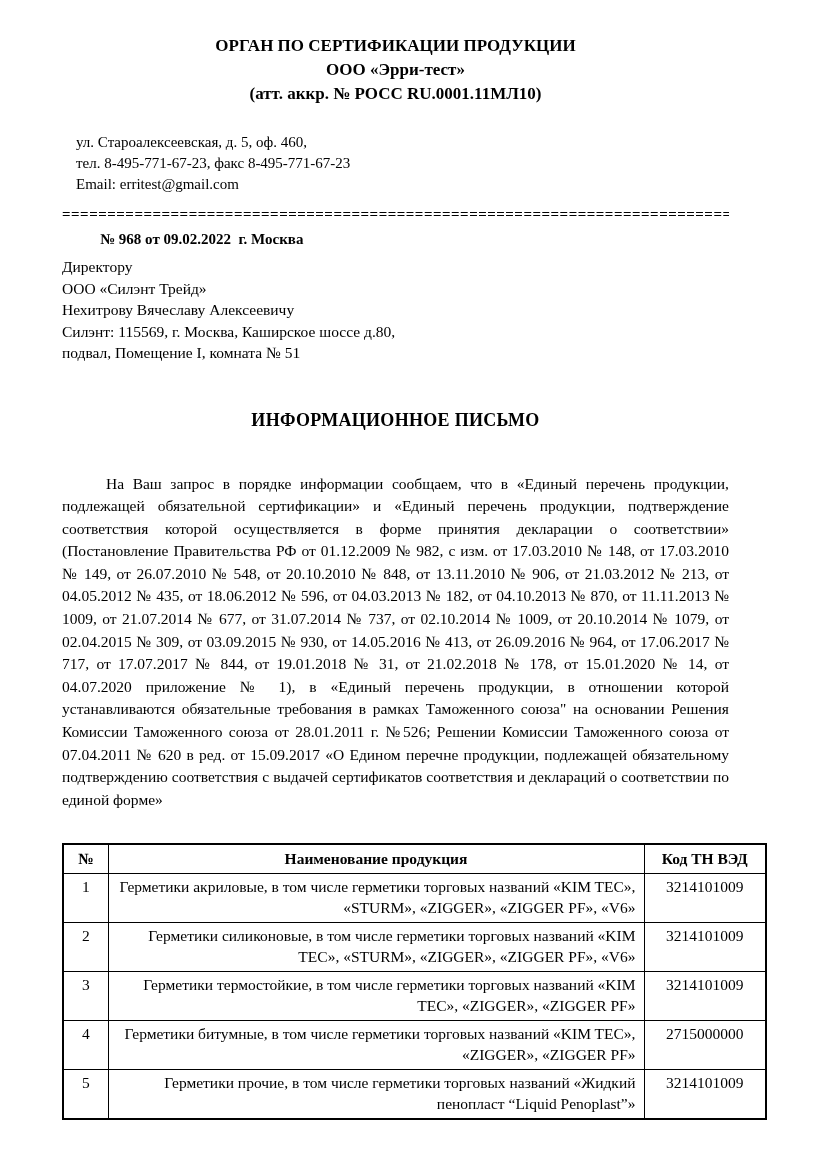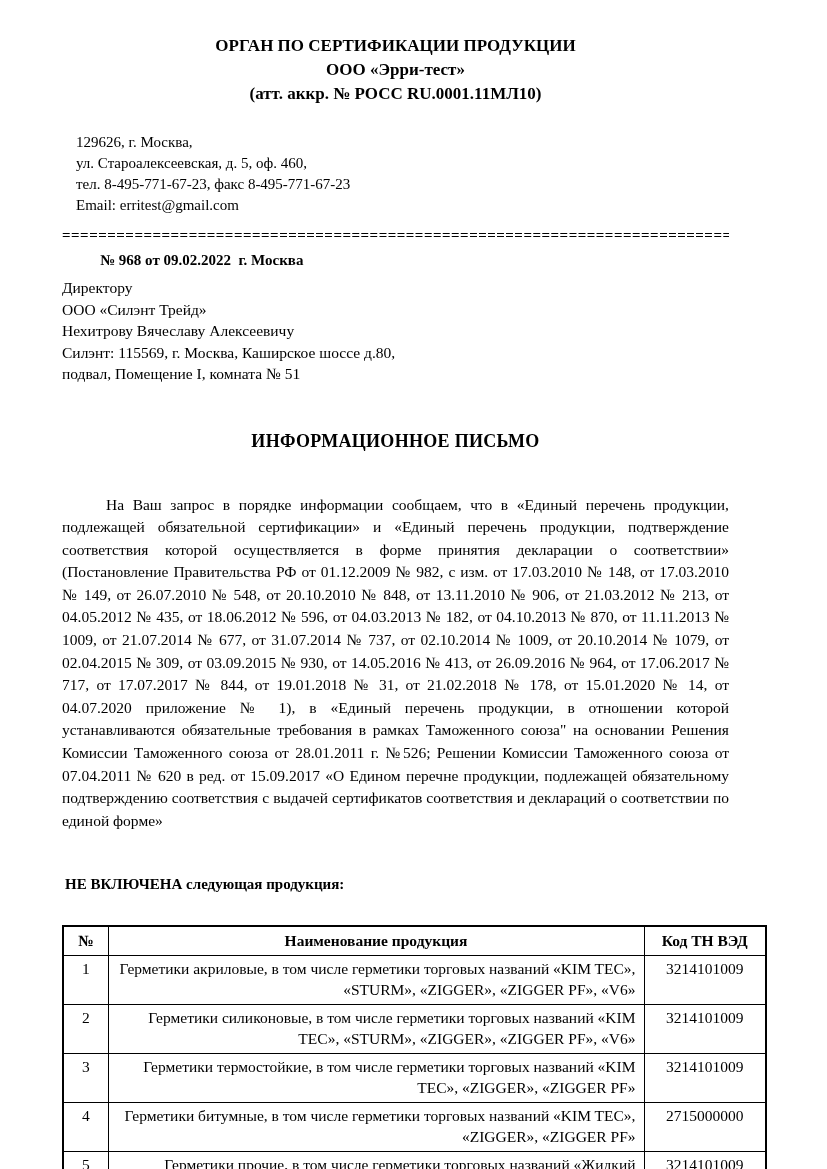--- a/index.html
+++ b/index.html
@@ -108,21 +108,20 @@
 
 <div class="page">
 
   <header class="org-header">
     <div>ОРГАН ПО СЕРТИФИКАЦИИ ПРОДУКЦИИ</div>
     <div>ООО «Эрри-тест»</div>
     <div>(атт. аккр. № РОСС RU.0001.11МЛ10)</div>
   </header>
 
   <div class="address-block">
-    <div>129626, г. Москва,</div>
     <div>ул. Староалексеевская, д. 5, оф. 460,</div>
     <div>тел. 8-495-771-67-23, факс 8-495-771-67-23</div>
     <div>Email: erritest@gmail.com</div>
   </div>
 
   <div class="divider">====================================================================================</div>
 
   <div class="ref-line">№ 968 от 09.02.2022  г. Москва</div>
 
   <div class="recipient">
@@ -130,21 +129,20 @@
     <div>ООО «Силэнт Трейд»</div>
     <div>Нехитрову Вячеславу Алексеевичу</div>
     <div>Силэнт: 115569, г. Москва, Каширское шоссе д.80,</div>
     <div>подвал, Помещение I, комната № 51</div>
   </div>
 
   <h1 class="letter-title">ИНФОРМАЦИОННОЕ ПИСЬМО</h1>
 
   <p class="body-par">На Ваш запрос в порядке информации сообщаем, что в «Единый перечень продукции, подлежащей обязательной сертификации» и «Единый перечень продукции, подтверждение соответствия которой осуществляется в форме принятия декларации о соответствии» (Постановление Правительства РФ от 01.12.2009 № 982, с изм. от 17.03.2010 № 148, от 17.03.2010 № 149, от 26.07.2010 № 548, от 20.10.2010 № 848, от 13.11.2010 № 906, от 21.03.2012 № 213, от 04.05.2012 № 435, от 18.06.2012 № 596, от 04.03.2013 № 182, от 04.10.2013 № 870, от 11.11.2013 № 1009, от 21.07.2014 № 677, от 31.07.2014 № 737, от 02.10.2014 № 1009, от 20.10.2014 № 1079, от 02.04.2015 № 309, от 03.09.2015 № 930, от 14.05.2016 № 413, от 26.09.2016 № 964, от 17.06.2017 № 717, от 17.07.2017 № 844, от 19.01.2018 № 31, от 21.02.2018 № 178, от 15.01.2020 № 14,  от 04.07.2020 приложение № 1), в «Единый перечень продукции, в отношении которой устанавливаются обязательные требования в рамках Таможенного союза" на основании Решения Комиссии Таможенного союза от 28.01.2011 г. №526; Решении Комиссии Таможенного союза от 07.04.2011 № 620 в ред. от 15.09.2017 «О Едином перечне продукции, подлежащей обязательному подтверждению соответствия с выдачей сертификатов соответствия и деклараций о соответствии по единой форме»</p>
 
-  <div class="not-included">НЕ ВКЛЮЧЕНА следующая продукция:</div>
 
   <table class="products">
     <colgroup>
       <col class="c-num">
         <col class="c-name">
         <col class="c-code">
     </colgroup>
     <thead>
       <tr>
         <th>№</th>

